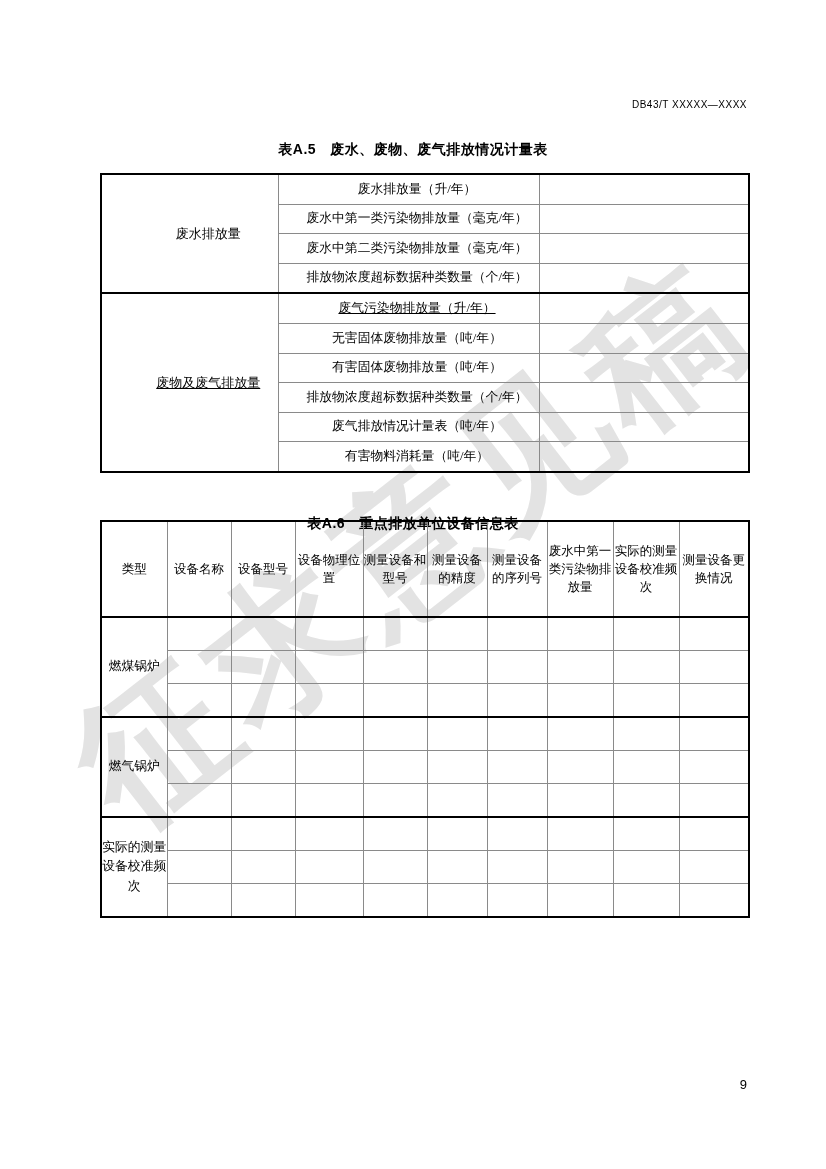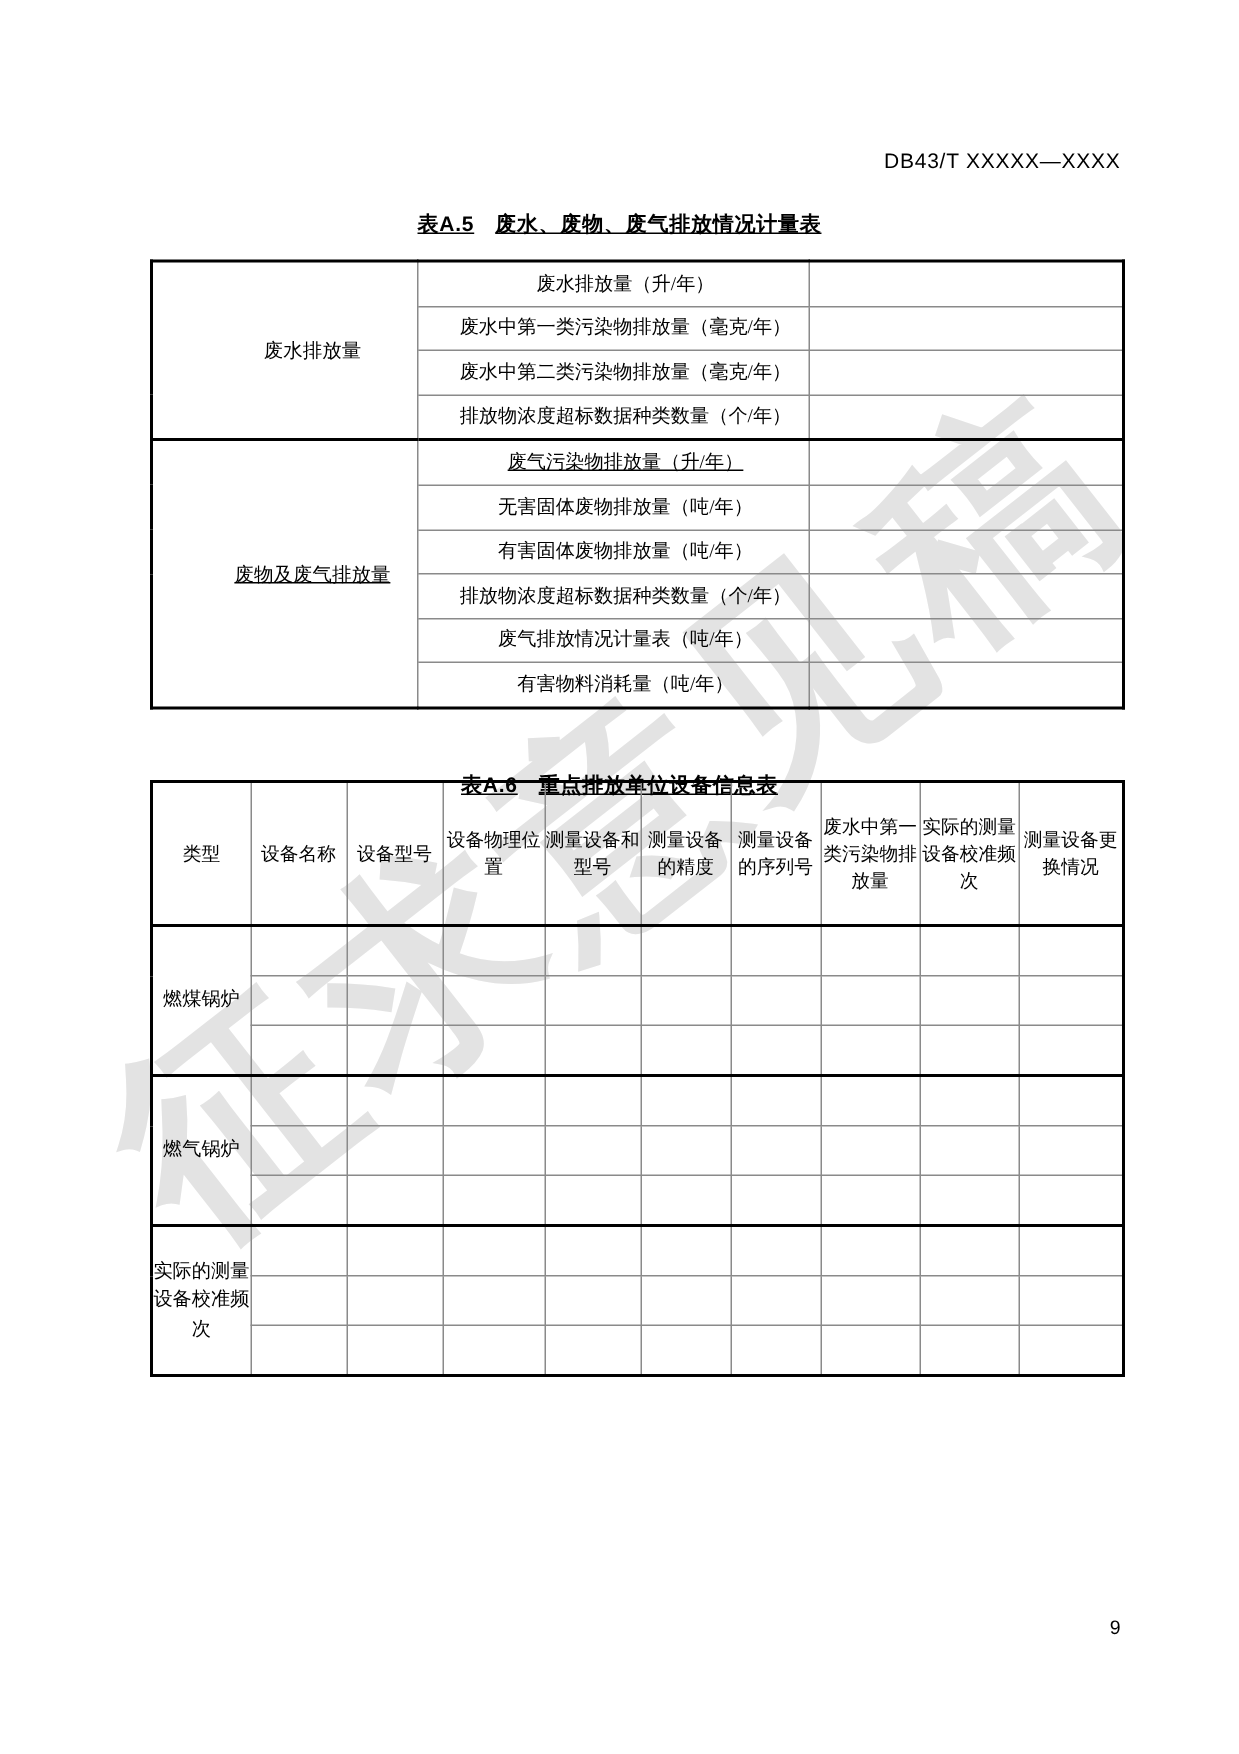--- a/index.html
+++ b/index.html
@@ -46,36 +46,35 @@
   }
 
   .content { position: relative; z-index: 2; }
 
   
   .doc-header {
     position: absolute;
     top: 99px;
     right: 79px;
     font-family: "Liberation Sans", "DejaVu Sans", sans-serif;
-    font-size: 14px;
+    font-size: 10px;
     letter-spacing: 0.5px;
     white-space: nowrap;
   }
 
   
   .table-caption {
     position: absolute;
     width: 826px;
     left: 0;
     text-align: center;
     font-family: "Liberation Sans", "DejaVu Sans", sans-serif;
     font-weight: 700;
     font-size: 14px;
     letter-spacing: 0.5px;
-    text-decoration: underline;
   }
   .table-caption .cap-num { margin-right: 14px; }
 
   
   .std-table {
     position: absolute;
     border-collapse: collapse;
     table-layout: fixed;
     background: transparent;
   }

